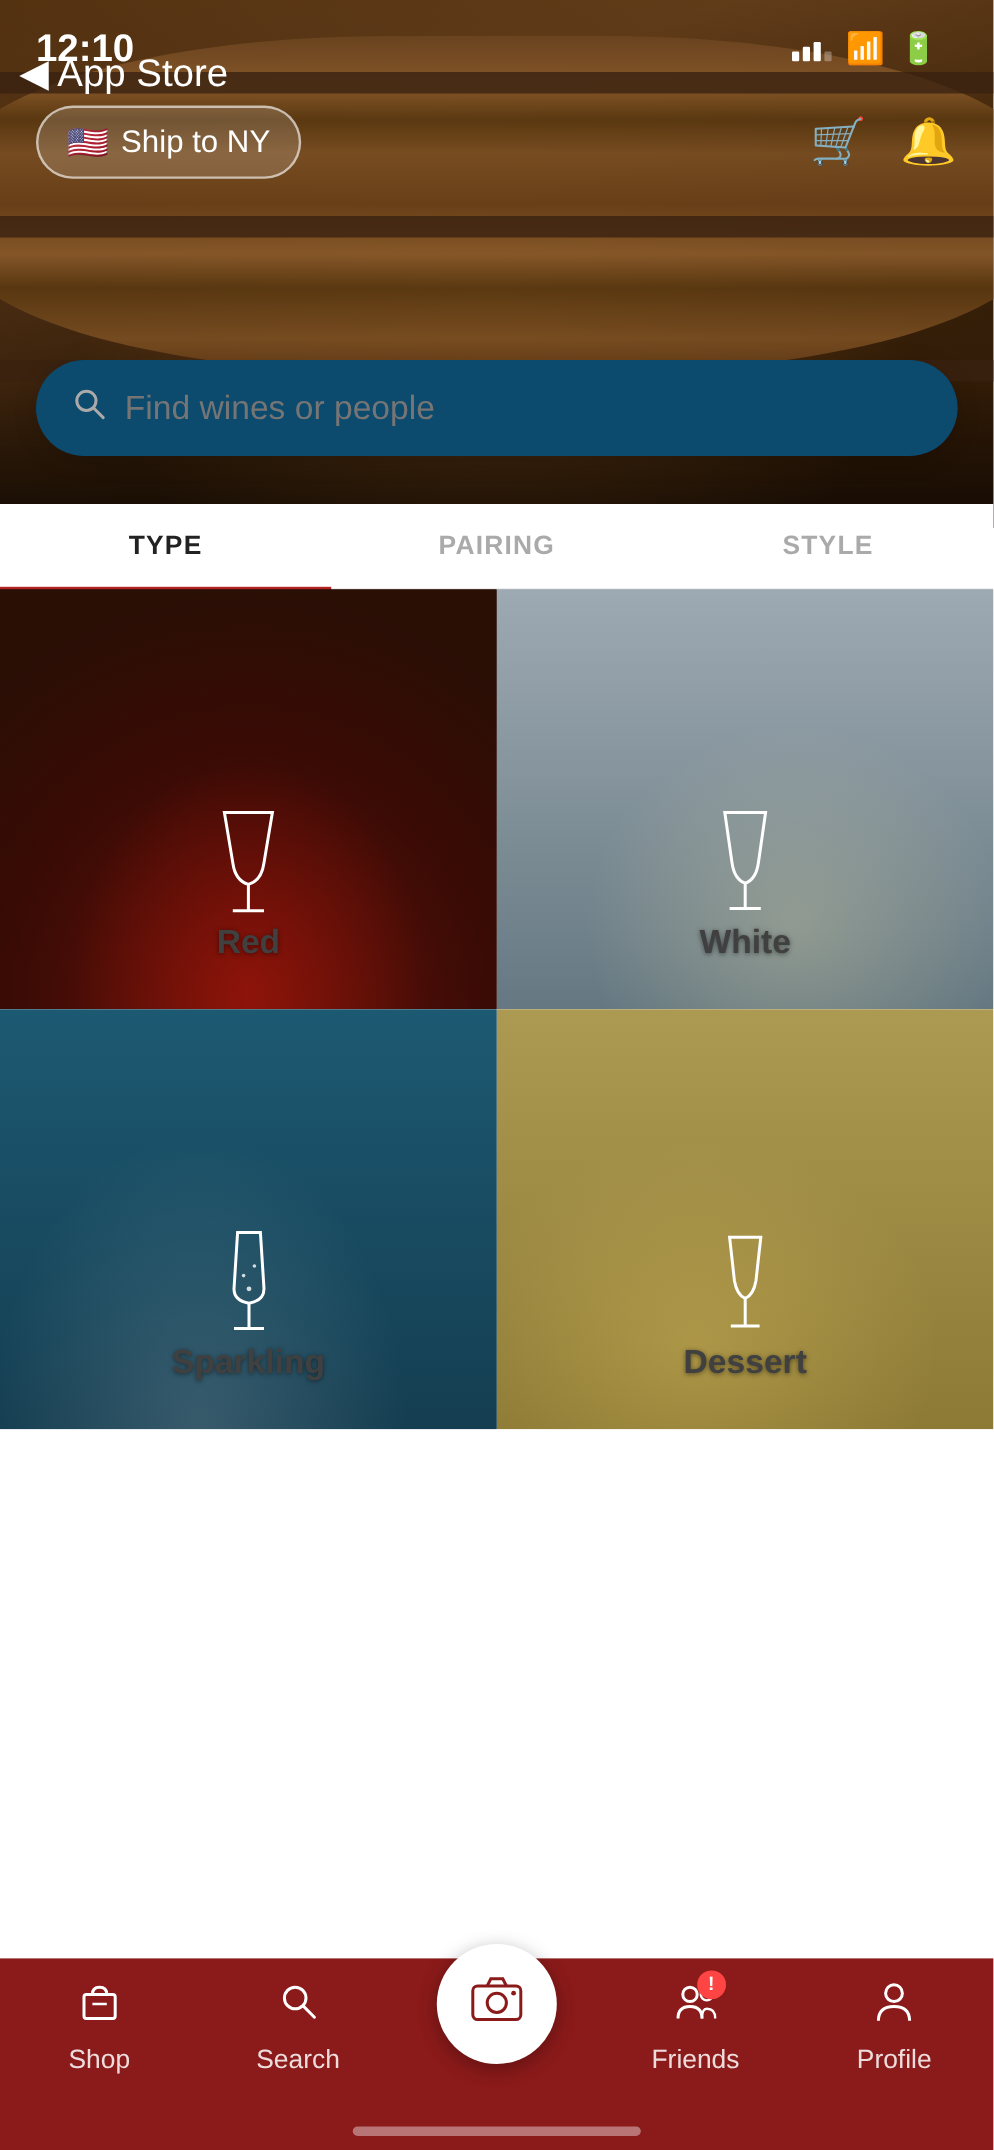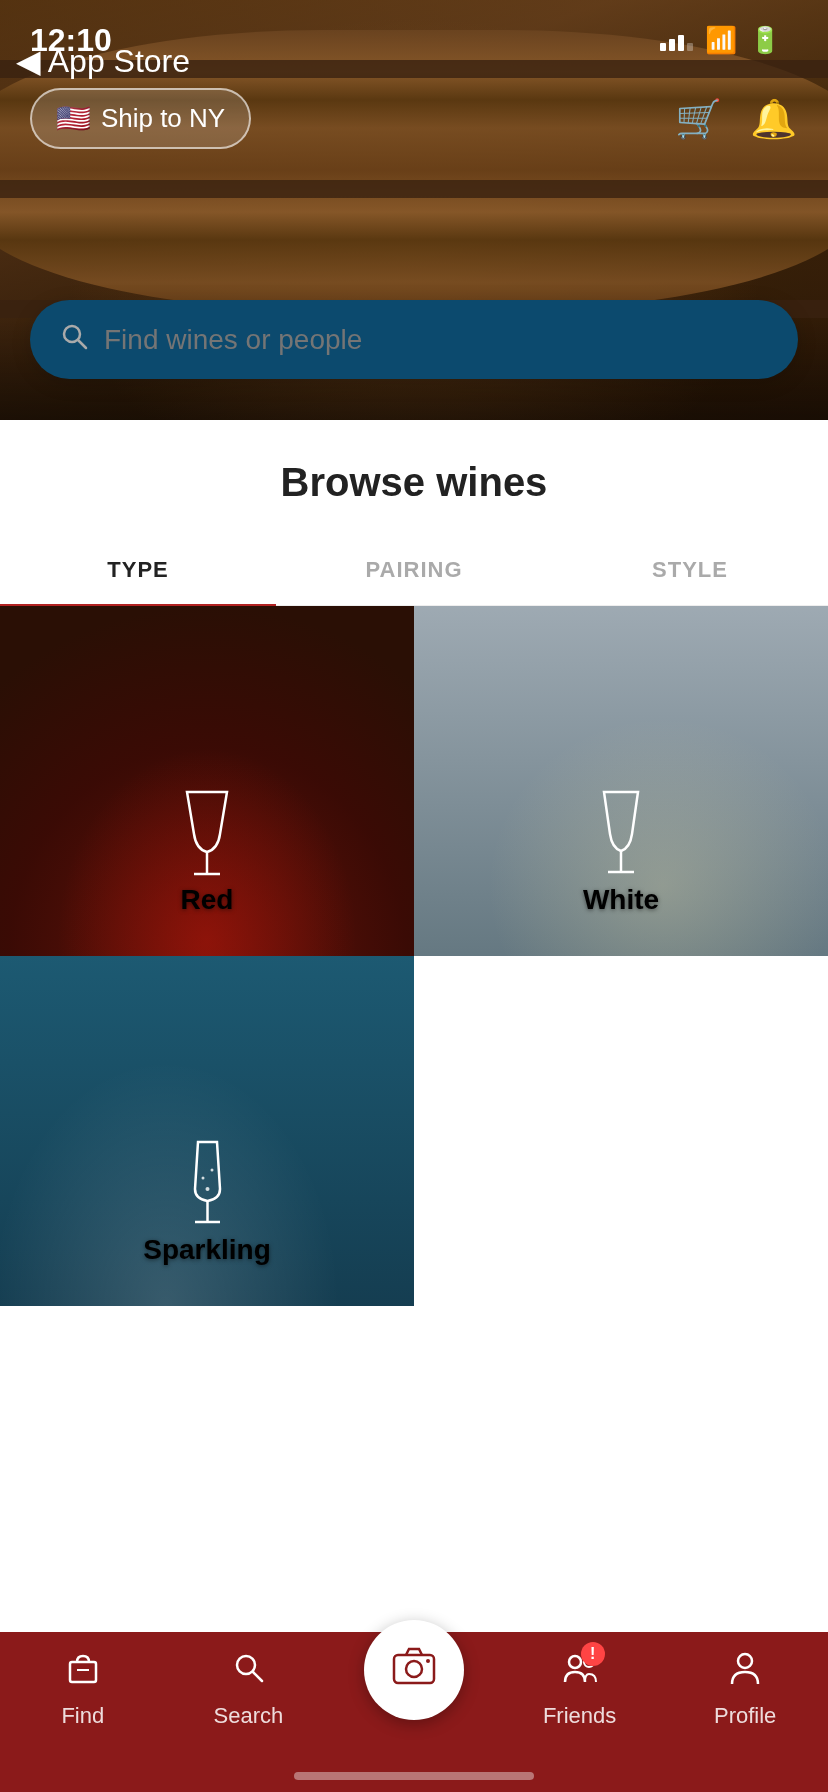--- a/index.html
+++ b/index.html
@@ -252,21 +252,21 @@
       top: 0; left: 0; right: 0; bottom: 0;
       display: flex;
       flex-direction: column;
       align-items: center;
       justify-content: flex-end;
       padding-bottom: 40px;
       z-index: 2;
     }
 
     .wine-type-label {
-      color: #000000;
+      color: #404040;
       font-size: 28px;
       font-weight: 600;
       text-shadow: 0 1px 4px rgba(0,0,0,0.5);
     }
 
     
     .bottom-nav {
       position: absolute;
       bottom: 0; left: 0; right: 0;
       height: 160px;
@@ -424,21 +424,20 @@
         <circle cx="12" cy="12" r="8" stroke="#aaa" stroke-width="2.5"></circle>
         <line x1="18" y1="18" x2="26" y2="26" stroke="#aaa" stroke-width="2.5" stroke-linecap="round"></line>
       </svg>
     </div>
     <input class="search-input" type="text" placeholder="Find wines or people" style="">
   </div>
 </div>
 
 <div class="main-content">
 
-  <h2 class="browse-title">Browse wines</h2>
 
   <div class="tabs">
     <div class="tab active">
       <span>TYPE</span>
     </div>
     <div class="tab">
       <span>PAIRING</span>
     </div>
     <div class="tab">
       <span>STYLE</span>
@@ -486,36 +485,49 @@
 
           <circle cx="27.5" cy="55" r="2" fill="white" opacity="0.8"></circle>
           <circle cx="23" cy="44" r="1.5" fill="white" opacity="0.8"></circle>
           <circle cx="32" cy="36" r="1.5" fill="white" opacity="0.8"></circle>
         </svg>
         <span class="wine-type-label">Sparkling</span>
       </div>
     </div>
 
 
+    <div class="wine-cell">
+      <div class="wine-visual dessert-bg"></div>
+      <div style="position:absolute;top:0;left:0;right:0;bottom:0;background:radial-gradient(ellipse 70% 70% at 40% 80%,rgba(230,200,100,0.3) 0%,transparent 70%);"></div>
+      <div class="wine-cell-content">
+
+        <svg class="glass-svg" viewBox="0 0 70 100" fill="none">
+          <path d="M22 12 L48 12 L44 48 Q42 60 35 63 Q28 60 26 48 Z" stroke="white" stroke-width="2.5" fill="none"></path>
+          <line x1="35" y1="63" x2="35" y2="86" stroke="white" stroke-width="2.5"></line>
+          <line x1="23" y1="86" x2="47" y2="86" stroke="white" stroke-width="2.5"></line>
+        </svg>
+        <span class="wine-type-label">Dessert</span>
+      </div>
+    </div>
 
 
   </div>
 </div>
 
 <div class="bottom-nav">
 
   <div class="nav-item">
     <span class="nav-icon">
       <svg width="38" height="38" viewBox="0 0 38 38" fill="none">
         <rect x="6" y="14" width="26" height="20" rx="2" stroke="white" stroke-width="2.5" fill="none"></rect>
         <path d="M13 14 Q13 8 19 8 Q25 8 25 14" stroke="white" stroke-width="2.5" fill="none"></path>
         <line x1="13" y1="22" x2="25" y2="22" stroke="white" stroke-width="2"></line>
       </svg>
     </span>
-    <span class="nav-label">Find</span>
+    <span class="nav-label">Shop</span>
   </div>
 
   <div class="nav-item">
     <span class="nav-icon">
       <svg width="38" height="38" viewBox="0 0 38 38" fill="none">
         <circle cx="17" cy="17" r="9" stroke="white" stroke-width="2.5" fill="none"></circle>
         <line x1="24" y1="24" x2="33" y2="33" stroke="white" stroke-width="2.5" stroke-linecap="round"></line>
       </svg>
     </span>
     <span class="nav-label">Search</span>

